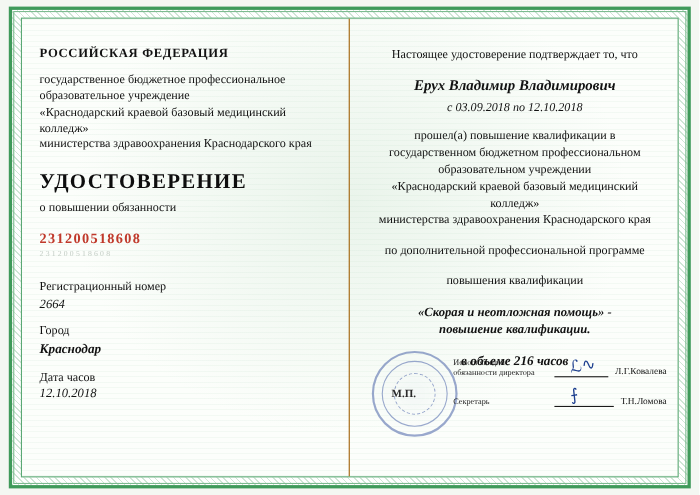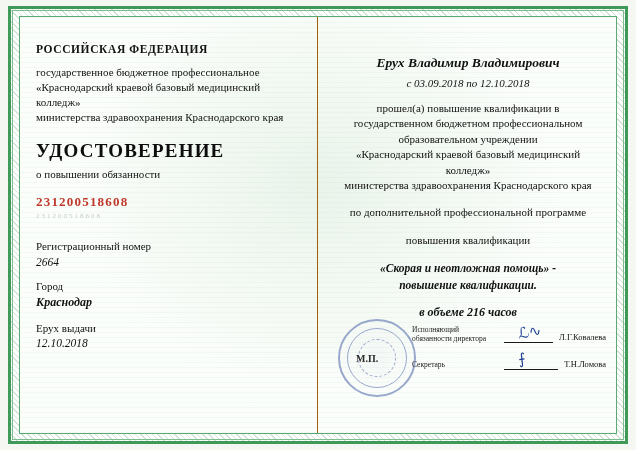--- a/index.html
+++ b/index.html
@@ -302,41 +302,43 @@
   <div class="border-inner"></div>
   <div class="watermark"></div>
 
   <div class="content">
 
     <div class="col col-left">
       <div class="t-caps">РОССИЙСКАЯ ФЕДЕРАЦИЯ</div>
 
       <div class="org-block">
         <div class="t-line">государственное бюджетное профессиональное</div>
+        <div class="t-line">образовательное учреждение</div>
         <div class="t-line">«Краснодарский краевой базовый медицинский колледж»</div>
         <div class="t-line">министерства здравоохранения Краснодарского края</div>
       </div>
 
       <div class="title-main">УДОСТОВЕРЕНИЕ</div>
       <div class="title-sub">о повышении обязанности</div>
 
       <div class="serial">231200518608</div>
       <div class="serial-ghost">231200518608</div>
 
       <div class="reg-label">Регистрационный номер</div>
       <div class="reg-value">2664</div>
 
       <div class="city-label">Город</div>
       <div class="city-value">Краснодар</div>
 
-      <div class="date-label">Ерух выдачи</div>
+      <div class="date-label">Дата часов</div>
       <div class="date-value">12.10.2018</div>
     </div>
 
     <div class="col col-right">
+      <div class="r-intro">Настоящее удостоверение подтверждает то, что</div>
 
       <div class="r-name">Ерух Владимир Владимирович</div>
       <div class="r-period">с 03.09.2018 по 12.10.2018</div>
 
       <div class="r-body">прошел(а) повышение квалификации в</div>
       <div class="r-body">государственном бюджетном профессиональном</div>
       <div class="r-body">образовательном учреждении</div>
       <div class="r-body">«Краснодарский краевой базовый медицинский колледж»</div>
       <div class="r-body">министерства здравоохранения Краснодарского края</div>
 

